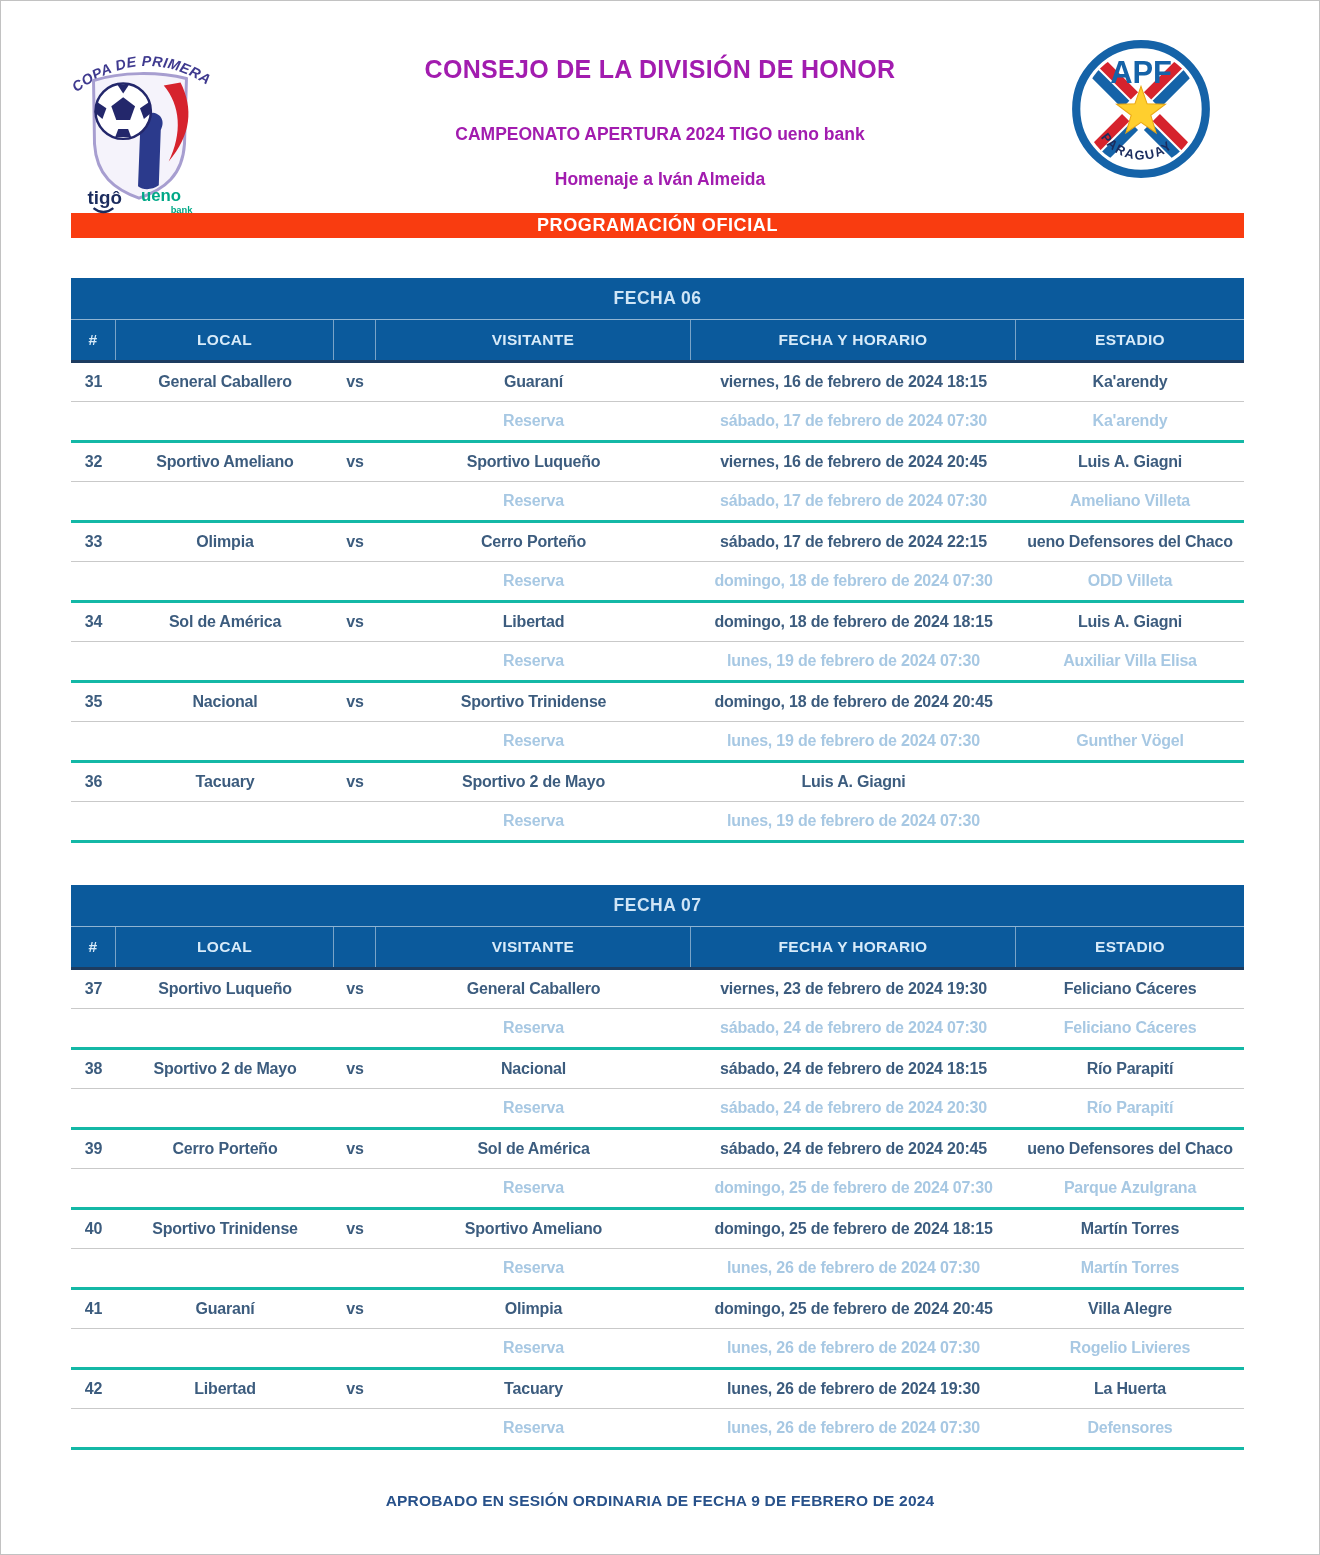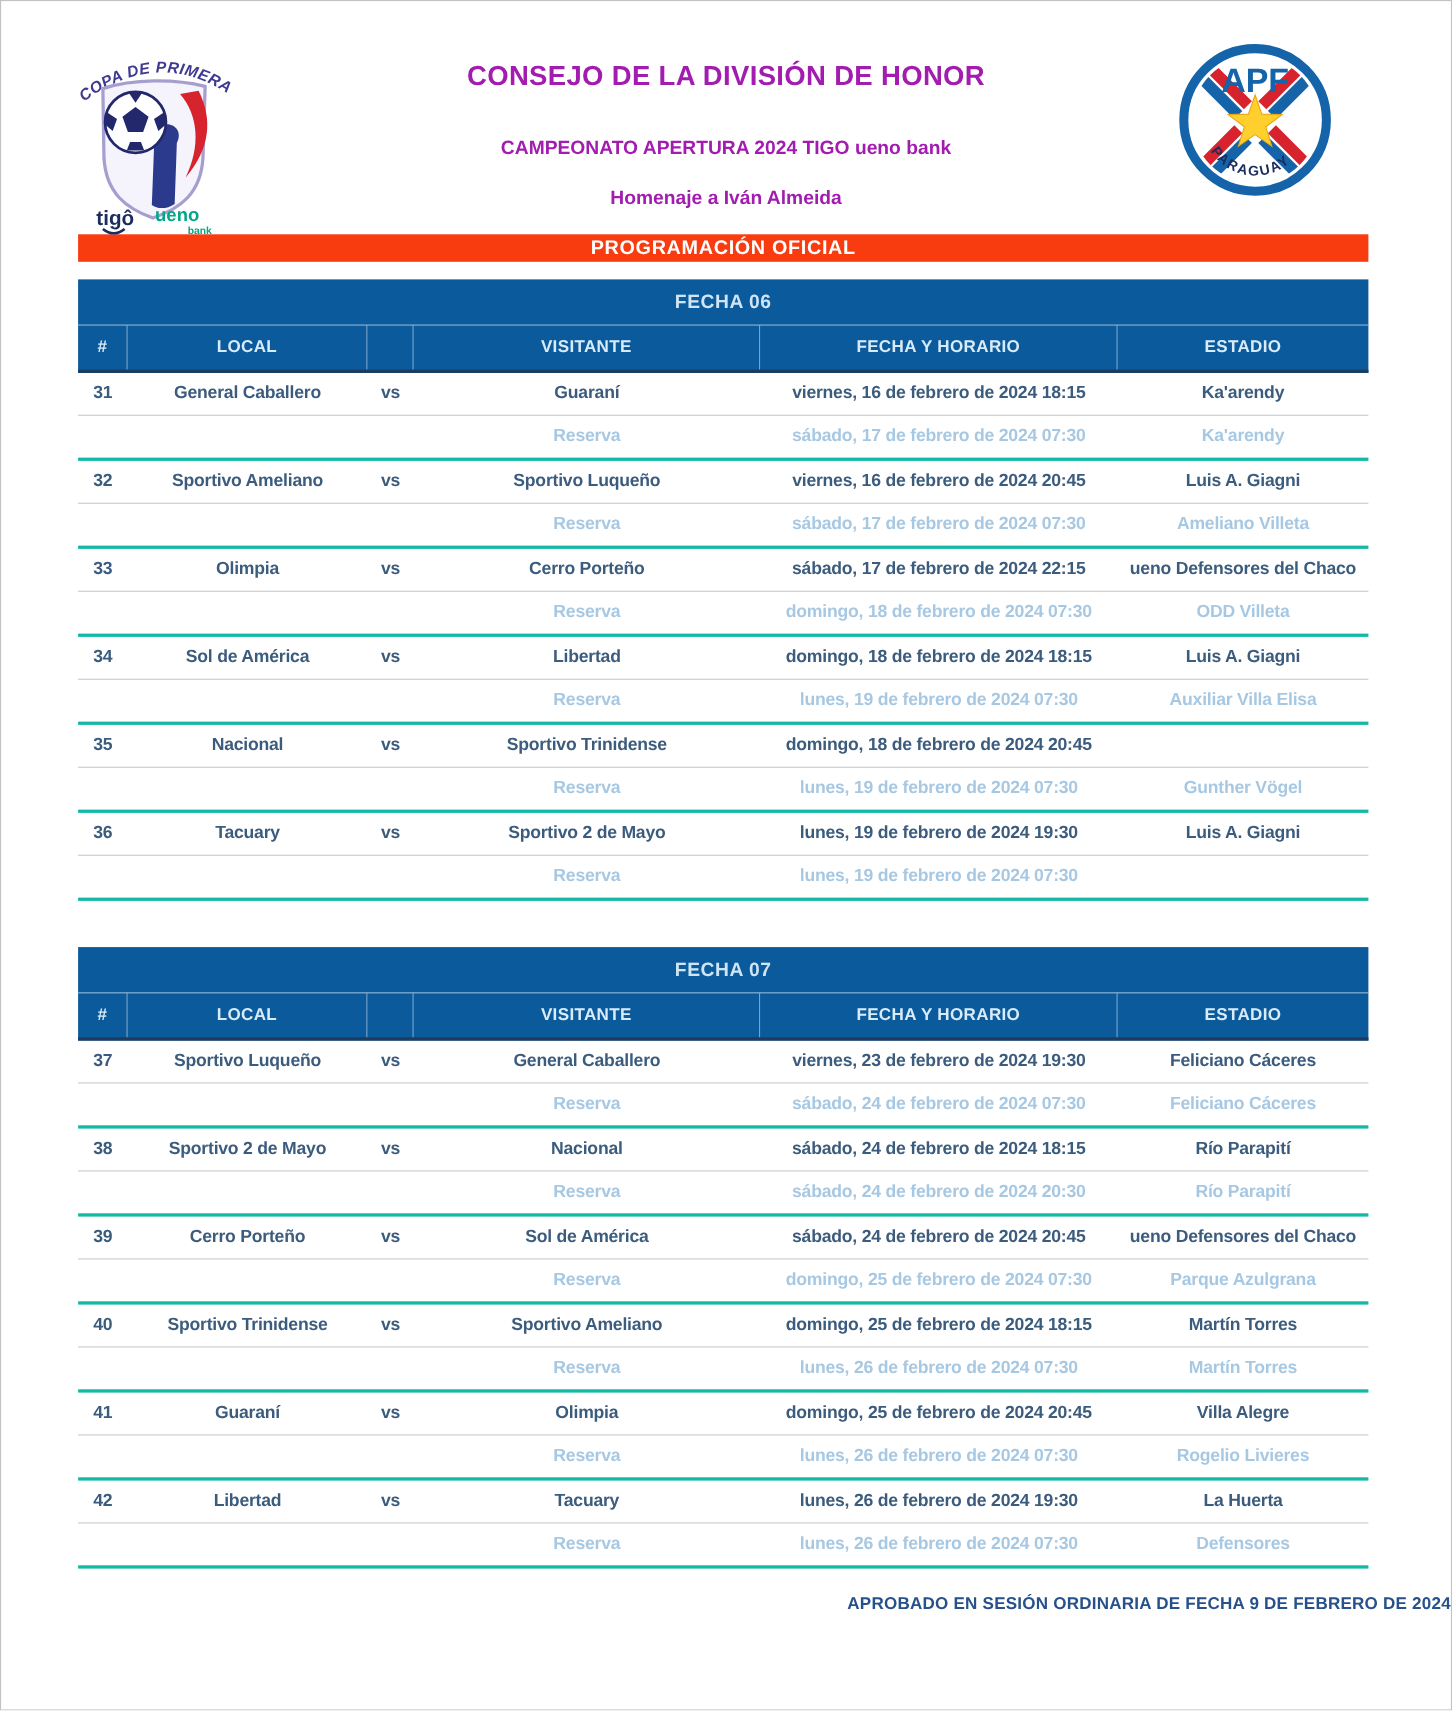--- a/index.html
+++ b/index.html
@@ -14,37 +14,37 @@
   .titles{text-align:center;color:#a21caf}
   .main-title{font-size:25px;font-weight:bold;margin:0;padding-top:38px;letter-spacing:.3px}
   .subtitle{font-size:17.5px;font-weight:bold;margin-top:40px}
   .tribute{font-size:17.5px;font-weight:bold;margin-top:24px}
 
   
   .banner{margin:0 75px 0 70px;height:25px;background:#f93c10;color:#ffffff;font-weight:bold;
           font-size:18px;display:flex;align-items:center;justify-content:center;letter-spacing:.6px}
 
   
-  .round{margin:16px 75px 0 70px}
+  .round{margin:40px 75px 0 70px}
   .round + .round{margin-top:42px}
   .round-title{height:42px;background:#0b5a9c;color:#cfe5f6;font-weight:bold;font-size:17.5px;
                display:flex;align-items:center;justify-content:center;letter-spacing:.5px;
                border-bottom:1px solid rgba(255,255,255,.55)}
   .grid-row{display:grid;grid-template-columns:45px 218px 42px 315px 325px 1fr}
   .header-row{background:#0b5a9c;border-bottom:3px solid #1d3c60}
   .hcell{height:40px;display:flex;align-items:center;justify-content:center;color:#d8ebf9;
          font-weight:bold;font-size:15.5px;border-right:1px solid rgba(255,255,255,.45);letter-spacing:.3px}
   .hcell.c6{border-right:none}
   .cell{height:38px;display:flex;align-items:center;justify-content:center;font-weight:bold;
         font-size:16px;letter-spacing:-.2px;white-space:nowrap}
   .match-row{color:#3c5c7e;border-bottom:1px solid #c9c9c9}
   .reserva-row{color:#a7c8e3;border-bottom:3px solid #14b8a6}
 
   
-  .approval{margin-top:24px;text-align:right;color:#27518a;font-weight:bold;font-size:15.5px;letter-spacing:.2px}
+  .approval{margin-top:42px;text-align:center;color:#27518a;font-weight:bold;font-size:15.5px;letter-spacing:.2px}
 </style>
 </head>
 <body>
 
 <div class="page">
 
   <header class="doc-header">
 
     <svg class="logo-copa" viewBox="0 0 142 180" aria-hidden="true">
       <defs>
@@ -200,21 +200,20 @@
           <div class="cell c3"></div>
           <div class="cell c4">Reserva</div>
           <div class="cell c5">lunes, 19 de febrero de 2024 07:30</div>
           <div class="cell c6">Gunther Vögel</div>
         </div>
         <div class="grid-row match-row">
           <div class="cell c1">36</div>
           <div class="cell c2">Tacuary</div>
           <div class="cell c3">vs</div>
           <div class="cell c4">Sportivo 2 de Mayo</div>
-          <div class="cell c5">lunes, 19 de febrero de 2024 19:30</div>
           <div class="cell c6">Luis A. Giagni</div>
         </div>
         <div class="grid-row reserva-row">
           <div class="cell c1"></div>
           <div class="cell c2"></div>
           <div class="cell c3"></div>
           <div class="cell c4">Reserva</div>
           <div class="cell c5">lunes, 19 de febrero de 2024 07:30</div>
         </div>
       </section>

